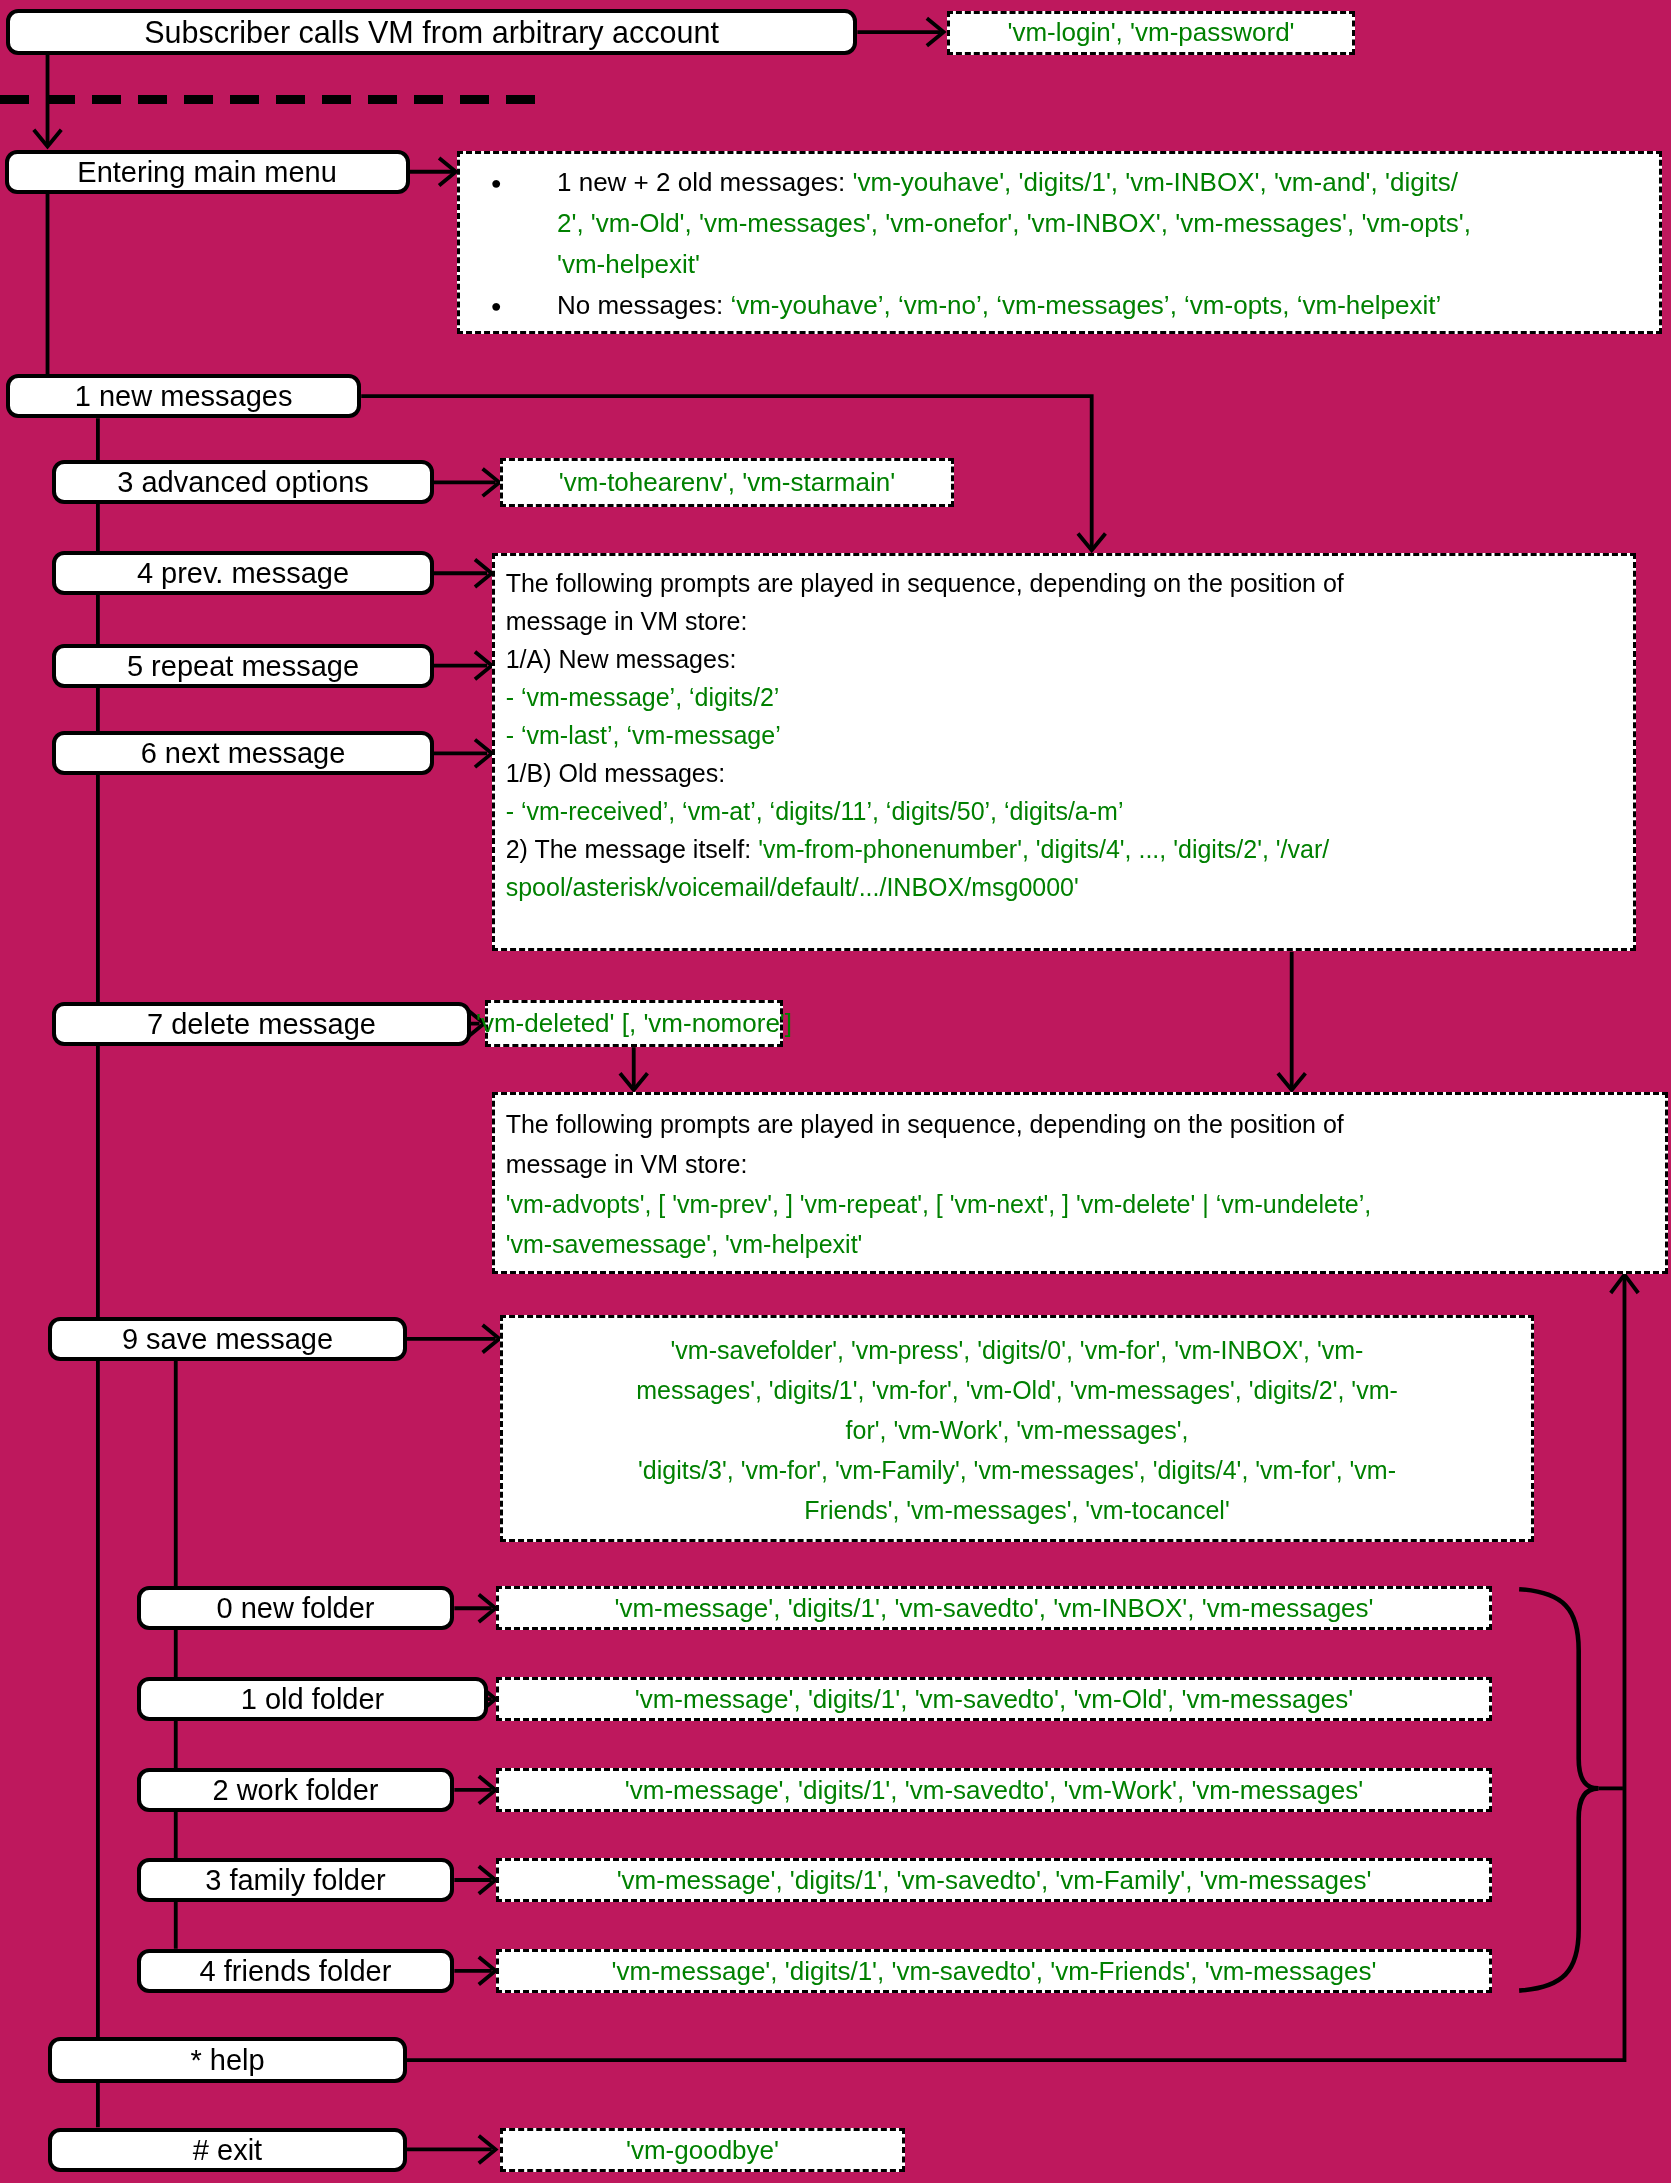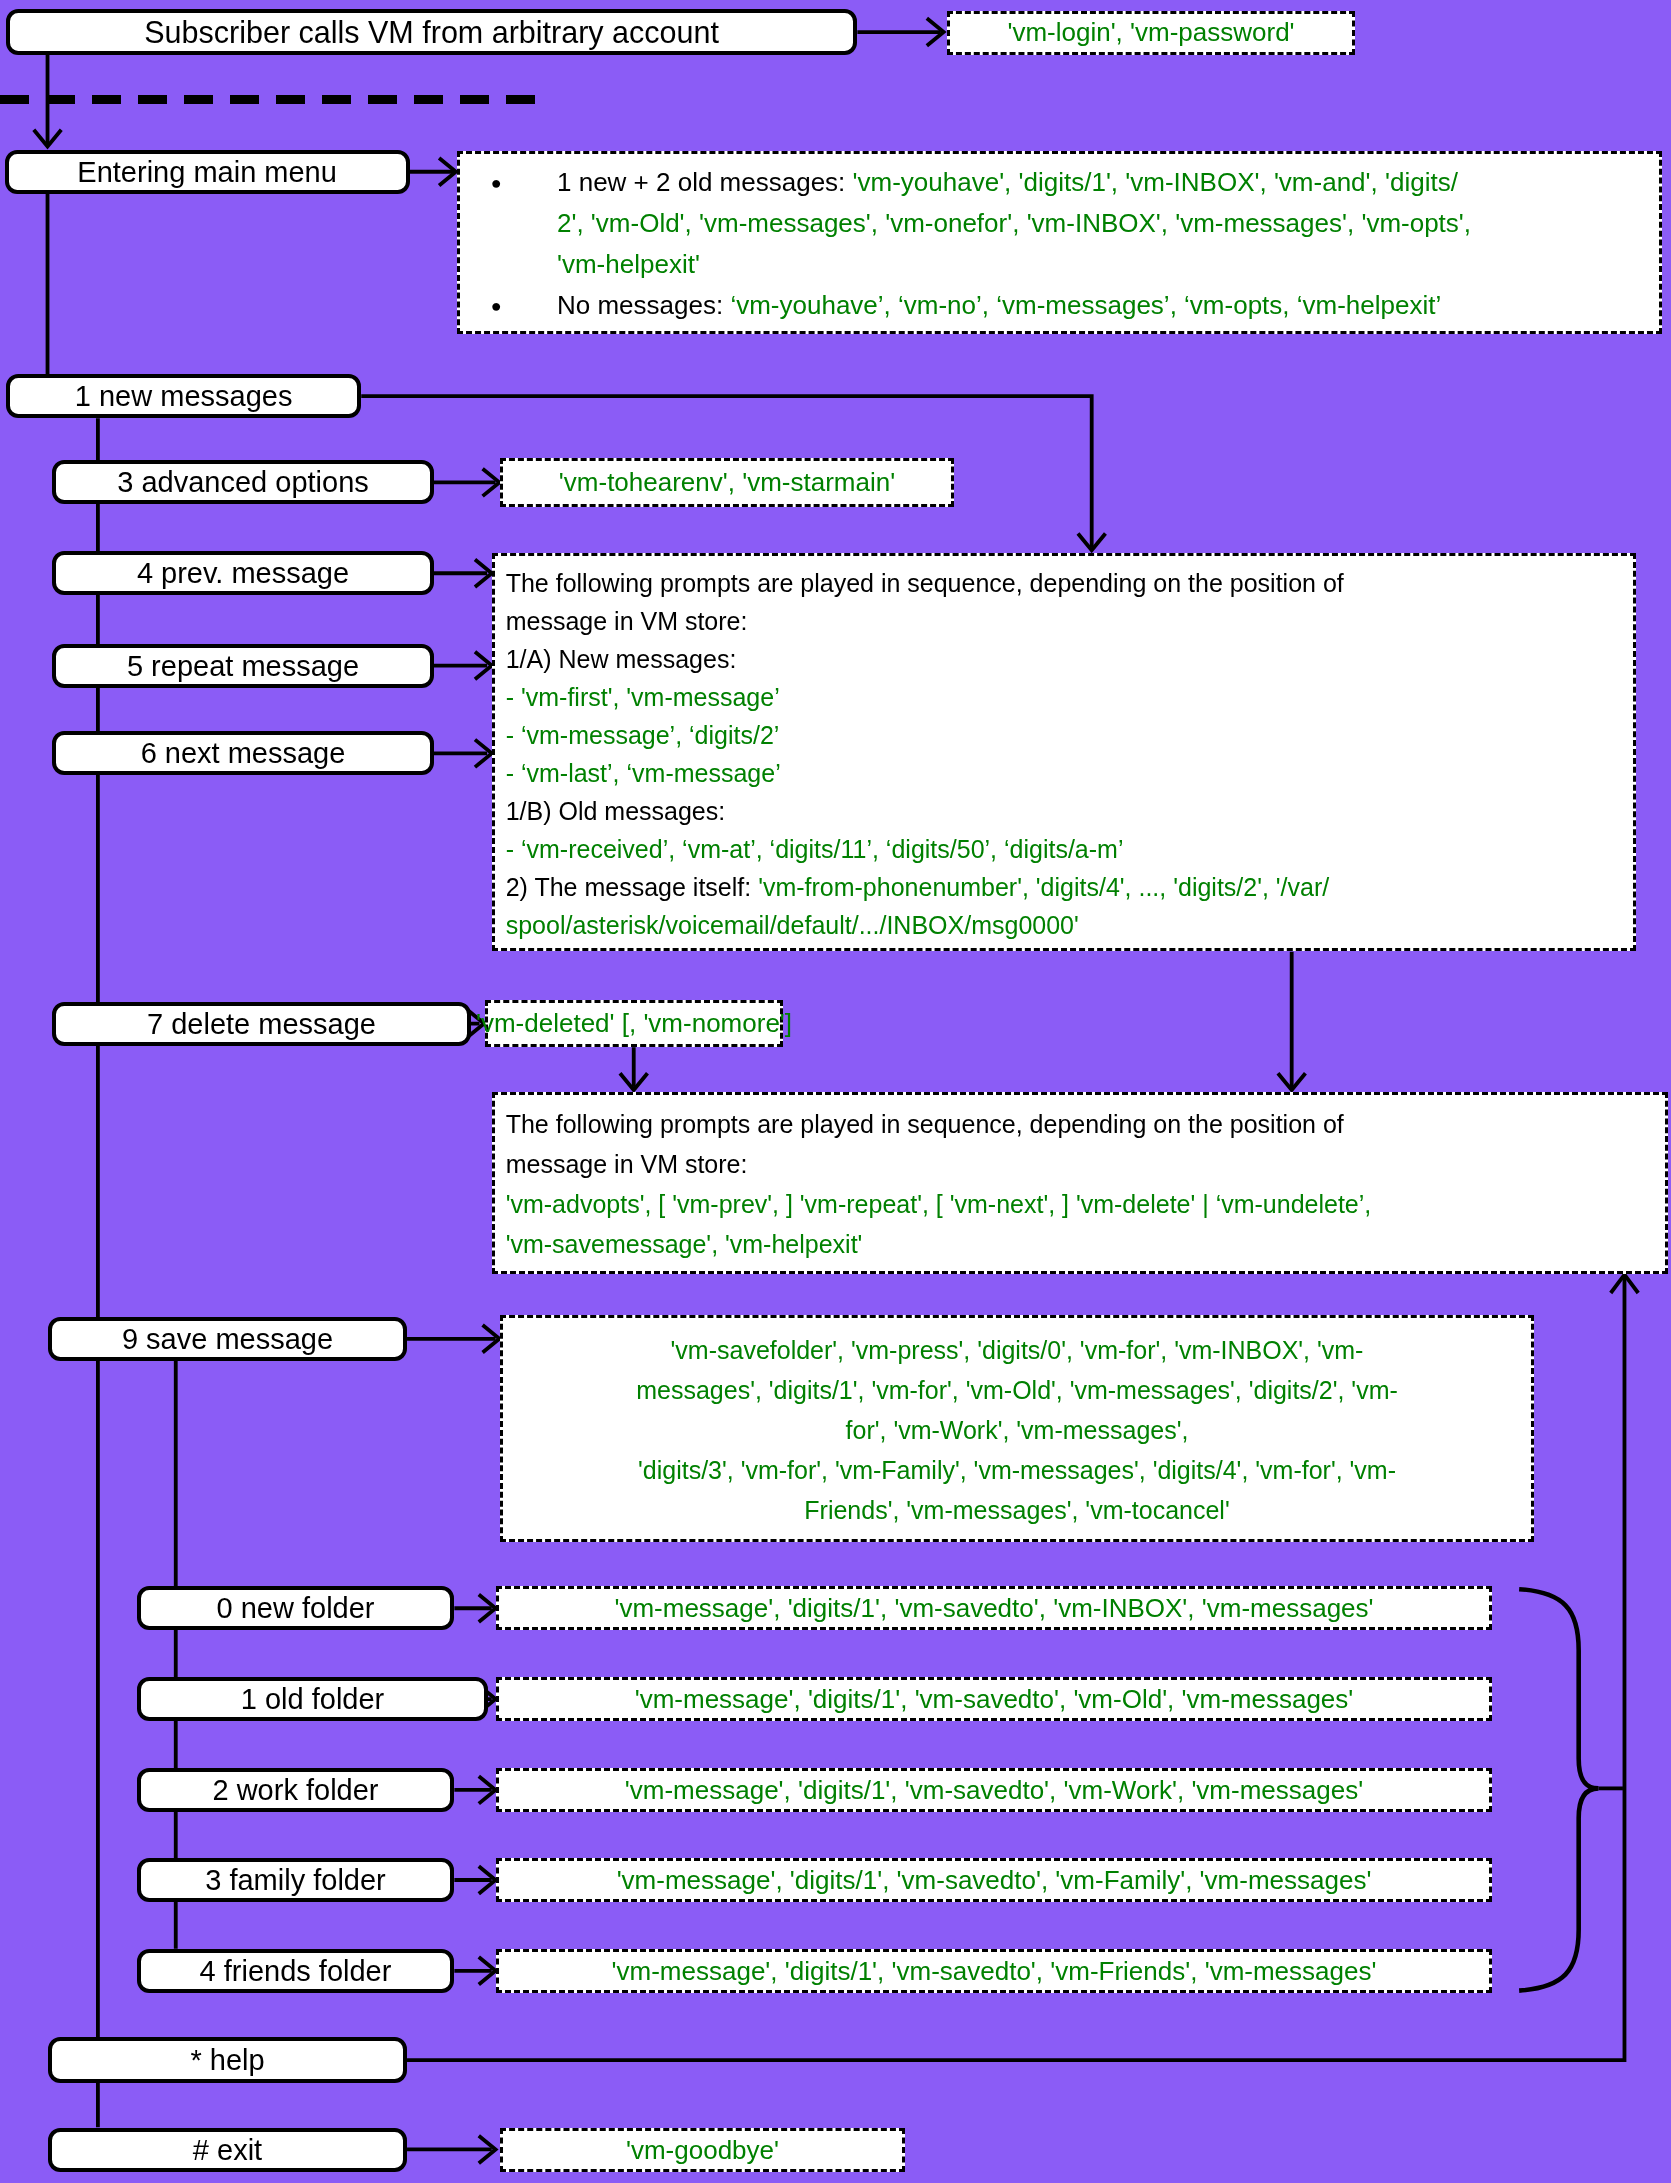--- a/index.html
+++ b/index.html
@@ -1,18 +1,18 @@
 <!DOCTYPE html>
 <html style="--green: #008000;font-size:12.2px"><head>
 <meta charset="utf-8">
 <title>Voicemail IVR flow</title>
 <style>
   html,body{margin:0;padding:0;background:#ffffff;}
   body{font-family:"Liberation Sans", sans-serif; color:#000;}
-  .canvas{position:relative;width:1672px;height:2183px;background:#8b5cf6;overflow:hidden;}
+  .canvas{position:relative;width:1672px;height:2183px;background:#be185d;overflow:hidden;}
   svg.wires{position:absolute;left:0;top:0;z-index:1;}
   .node{
     position:absolute;z-index:2;box-sizing:border-box;
     background:#fff;border:4.6px solid #000;border-radius:12.2px;
     display:flex;align-items:center;justify-content:center;
     font-size:29px;white-space:nowrap;
   }
   .node.title{font-size:30.5px;}
   .dashed{
     position:absolute;z-index:2;box-sizing:border-box;
@@ -131,21 +131,20 @@
       <div class="line"><span class="green">'vm-helpexit'</span></div>
       <div class="line bullet"><span>No messages: </span><span class="green">‘vm-youhave’, ‘vm-no’, ‘vm-messages’, ‘vm-opts, ‘vm-helpexit’</span></div>
     </div>
 
   <div class="dashed" style="left:500px;top:458px;width:454px;height:49px;">'vm-tohearenv', 'vm-starmain'</div>
 
   <div class="dashed rich seq1" style="left:492px;top:553px;width:1144px;height:398px;">
       <div class="line"><span>The following prompts are played in sequence, depending on the position of</span></div>
       <div class="line"><span>message in VM store:</span></div>
       <div class="line"><span>1/A) New messages:</span></div>
-      <div class="line"><span class="green"> - 'vm-first', 'vm-message’</span></div>
       <div class="line"><span class="green"> - ‘vm-message’, ‘digits/2’</span></div>
       <div class="line"><span class="green"> - ‘vm-last’, ‘vm-message’</span></div>
       <div class="line"><span>1/B) Old messages:</span></div>
       <div class="line"><span class="green"> - ‘vm-received’, ‘vm-at’, ‘digits/11’, ‘digits/50’, ‘digits/a-m’</span></div>
       <div class="line"><span>2) The message itself: </span><span class="green">'vm-from-phonenumber', 'digits/4', ..., 'digits/2', '/var/</span></div>
       <div class="line"><span class="green">spool/asterisk/voicemail/default/.../INBOX/msg0000'</span></div>
     </div>
 
   <div class="dashed" style="left:485px;top:1000px;width:298px;height:47px;">'vm-deleted' [, 'vm-nomore']</div>
 

